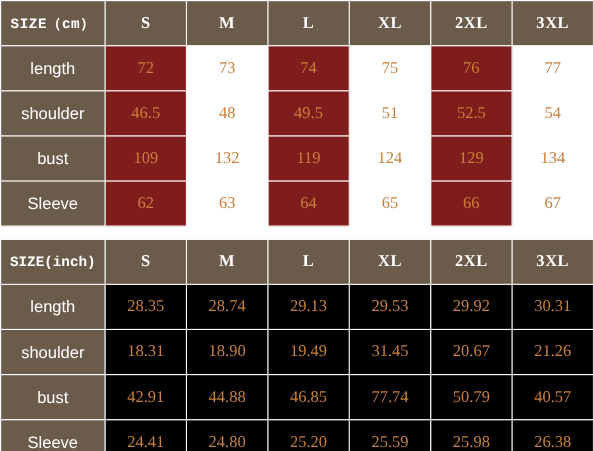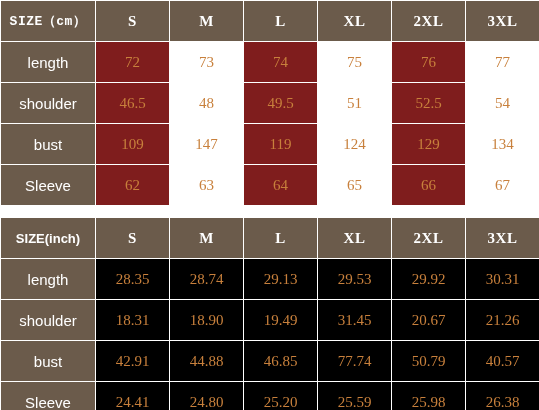--- a/index.html
+++ b/index.html
@@ -58,21 +58,21 @@
     font-weight: bold;
   }
 
   .corner-cm {
     font-family: "Liberation Mono", monospace;
     font-size: 13px;
     letter-spacing: 0.5px;
   }
 
   .corner-inch {
-    font-family: Liberation Sans, sans-serif;
+    font-family: Liberation Mono, monospace;
     font-size: 13px;
     letter-spacing: 0px;
   }
 
   .size-head {
     font-family: "Liberation Serif", serif;
     font-size: 15px;
     font-weight: bold;
     letter-spacing: 0.5px;
   }
@@ -141,21 +141,21 @@
         <td class="val tint">46.5</td>
         <td class="val">48</td>
         <td class="val tint">49.5</td>
         <td class="val">51</td>
         <td class="val tint">52.5</td>
         <td class="val">54</td>
       </tr>
       <tr>
         <td class="row-label">bust</td>
         <td class="val tint">109</td>
-        <td class="val">147</td>
+        <td class="val">132</td>
         <td class="val tint">119</td>
         <td class="val">124</td>
         <td class="val tint">129</td>
         <td class="val">134</td>
       </tr>
       <tr>
         <td class="row-label">Sleeve</td>
         <td class="val tint">62</td>
         <td class="val">63</td>
         <td class="val tint">64</td>

